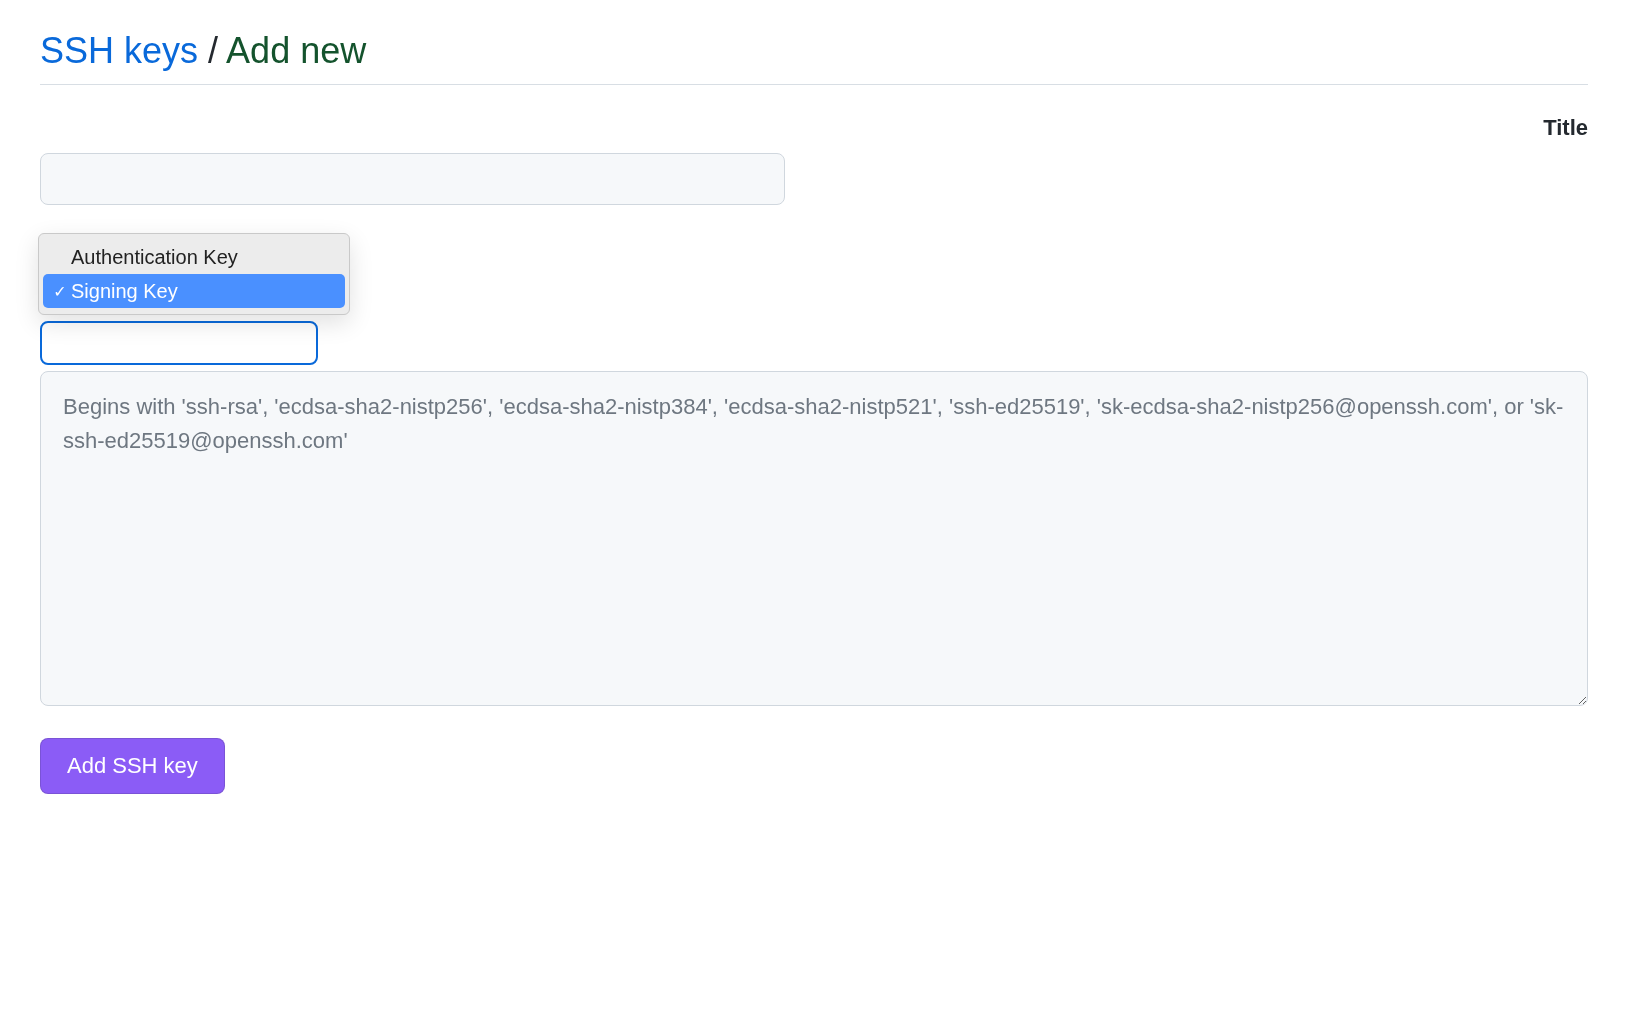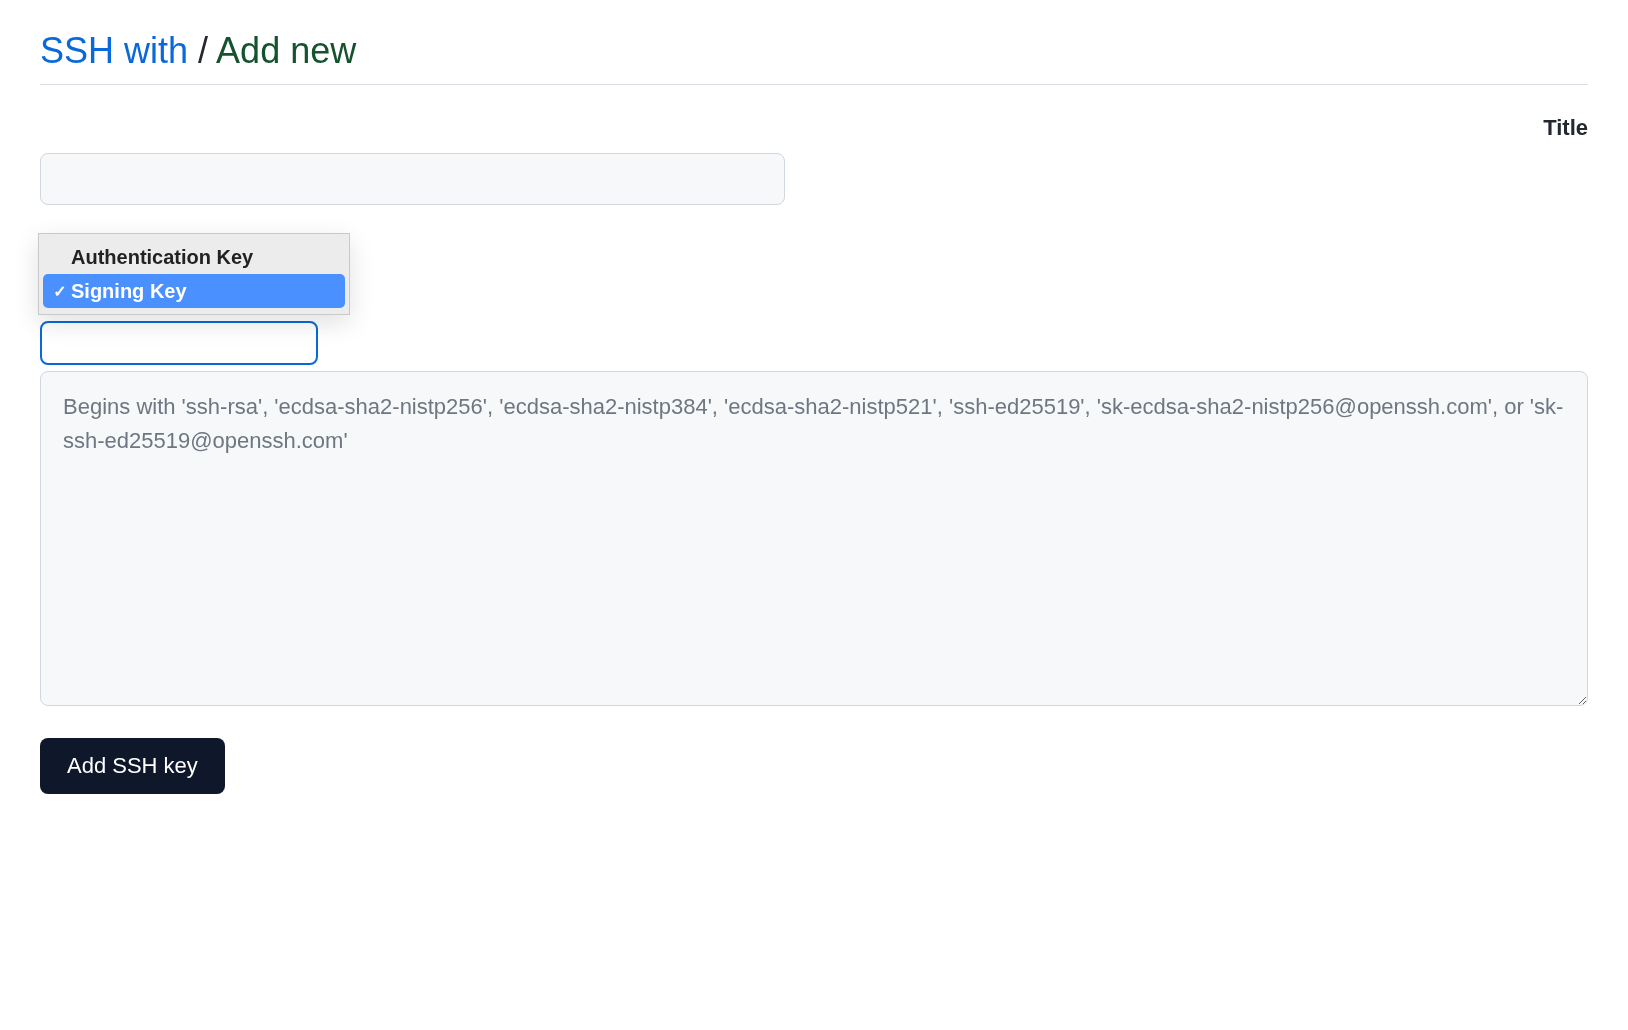--- a/index.html
+++ b/index.html
@@ -81,25 +81,24 @@
       background: #ffffff;
     }
     
     .dropdown-popup {
       position: absolute;
       top: 0;
       left: -2px;
       width: 312px;
       background: #ececec;
       border: 1px solid #c9c9c9;
-      border-radius: 0;
+      border-radius: 6px;
       box-shadow: 0 8px 24px rgba(0,0,0,0.12);
       padding: 6px 4px;
       overflow: hidden;
-      font-weight: bold;
     }
     .dropdown-option {
       display: flex;
       align-items: center;
       height: 34px;
       font-size: 20px;
       border-radius: 5px;
       padding: 0 10px 0 6px;
       cursor: default;
     }
@@ -120,34 +119,34 @@
       position: relative;
       height: 100px;
       margin-bottom: 38px;
     }
     .submit-btn {
       display: inline-block;
       padding: 14px 26px;
       font-size: 22px;
       font-weight: 500;
       color: #ffffff;
-      background: #0f172a;
+      background: #8b5cf6;
       border: 1px solid rgba(27,31,36,0.15);
       border-radius: 8px;
       cursor: pointer;
     }
   </style>
 </head>
 <body>
 
 
 
 
 <h1 class="header">
-  <a href="#" class="link">SSH with</a>
+  <a href="#" class="link">SSH keys</a>
   <span class="sep"> <span>/</span> </span>
   <span class="current">Add new</span>
 </h1>
 
 
 <div class="form-group">
   <label class="form-label">Title</label>
   <input type="text" class="text-input" value="" style="">
 </div>
 

